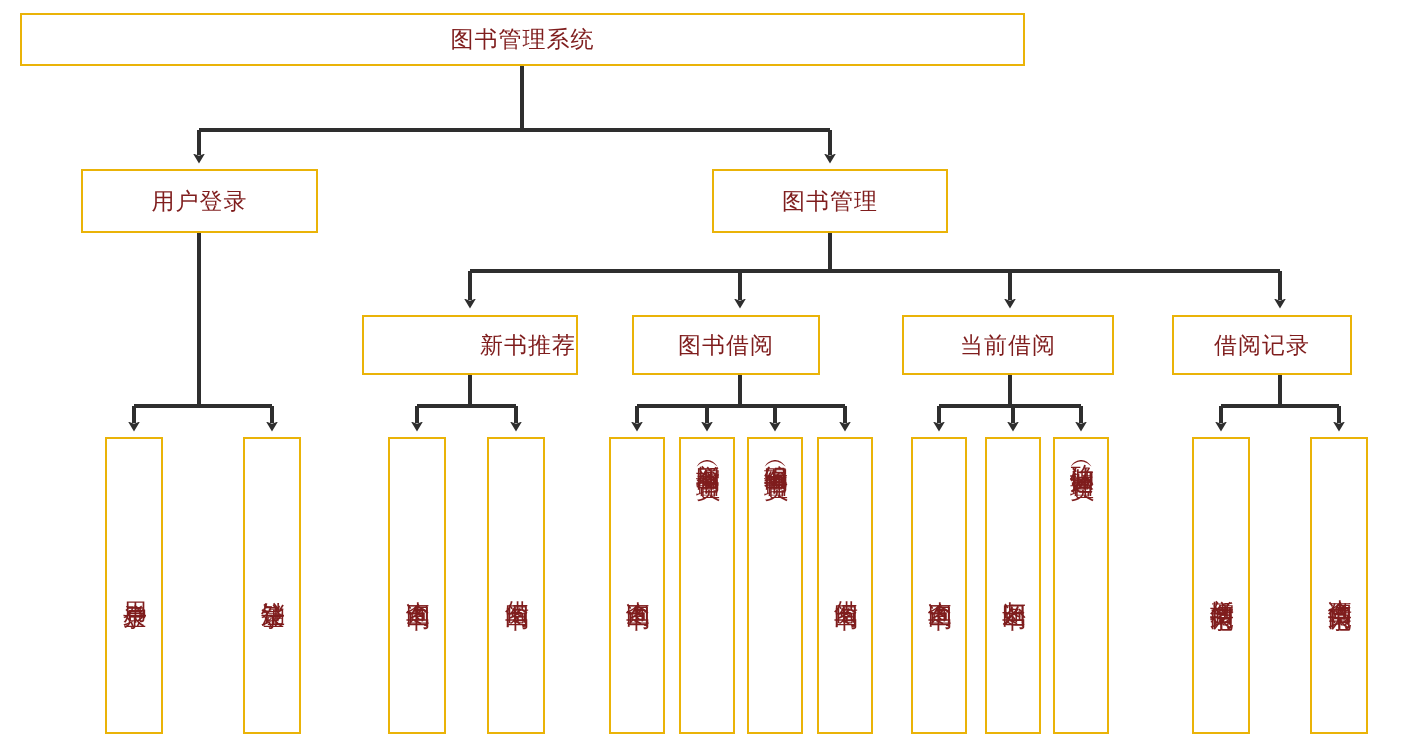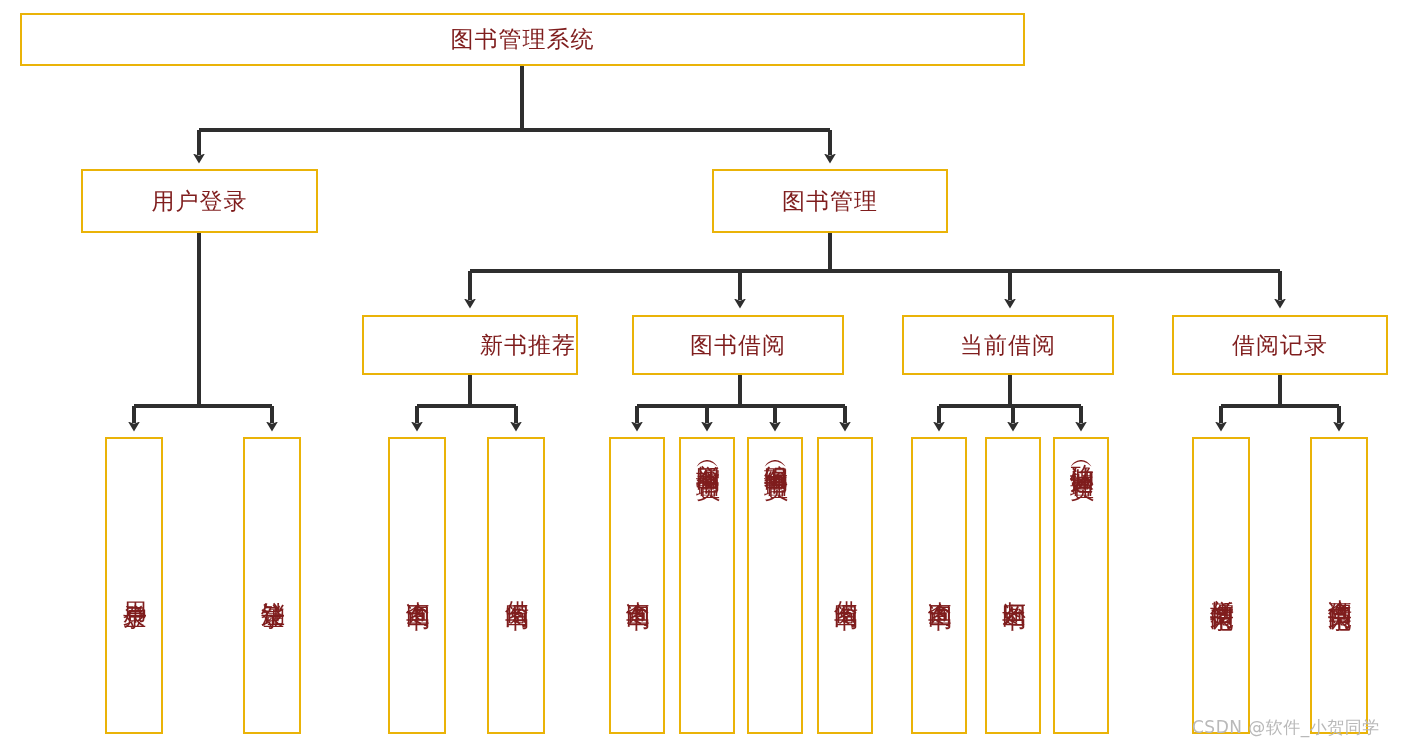--- a/index.html
+++ b/index.html
@@ -129,27 +129,27 @@
   <div class="node horiz" style="left:81px; top:169px; width:237px; height:64px;">
     <span class="label">用户登录</span>
   </div>
   <div class="node horiz" style="left:712px; top:169px; width:236px; height:64px;">
     <span class="label">图书管理</span>
   </div>
 
   <div class="node horiz" style="left:362px; top:315px; width:216px; height:60px;justify-content:flex-end;">
     <span class="label">新书推荐</span>
   </div>
-  <div class="node horiz" style="left:632px; top:315px; width:212px; height:60px;">
+  <div class="node horiz" style="left:632px; top:315px; width:188px; height:60px;">
     <span class="label">图书借阅</span>
   </div>
   <div class="node horiz" style="left:902px; top:315px; width:212px; height:60px;">
     <span class="label">当前借阅</span>
   </div>
-  <div class="node horiz" style="left:1172px; top:315px; width:216px; height:60px;">
+  <div class="node horiz" style="left:1172px; top:315px; width:180px; height:60px;">
     <span class="label">借阅记录</span>
   </div>
 
   <div class="node vert centered" style="left:105px; top:437px; width:58px; height:297px;">
     <span class="label">用户登录</span>
   </div>
   <div class="node vert centered" style="left:243px; top:437px; width:58px; height:297px;">
     <span class="label">注销登录</span>
   </div>
 
@@ -183,15 +183,14 @@
     <span class="label">确认归还（管理员）</span>
   </div>
 
   <div class="node vert centered" style="left:1192px; top:437px; width:58px; height:297px;">
     <span class="label">新增借阅记录</span>
   </div>
   <div class="node vert centered" style="left:1310px; top:437px; width:58px; height:297px;">
     <span class="label">查询借阅记录</span>
   </div>
 
-  <div class="watermark" style="left:1192px; top:716px;">CSDN @软件_小贺同学</div>
 
 </div>
 
 </body></html>

